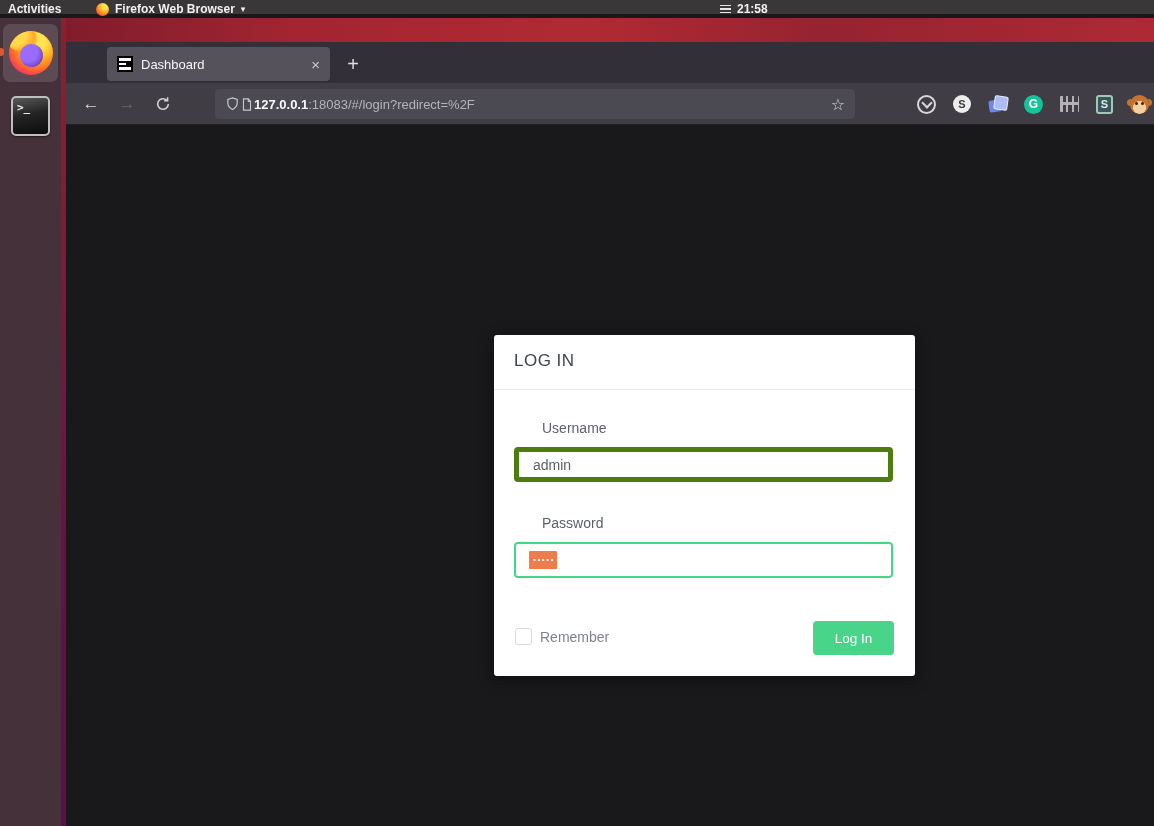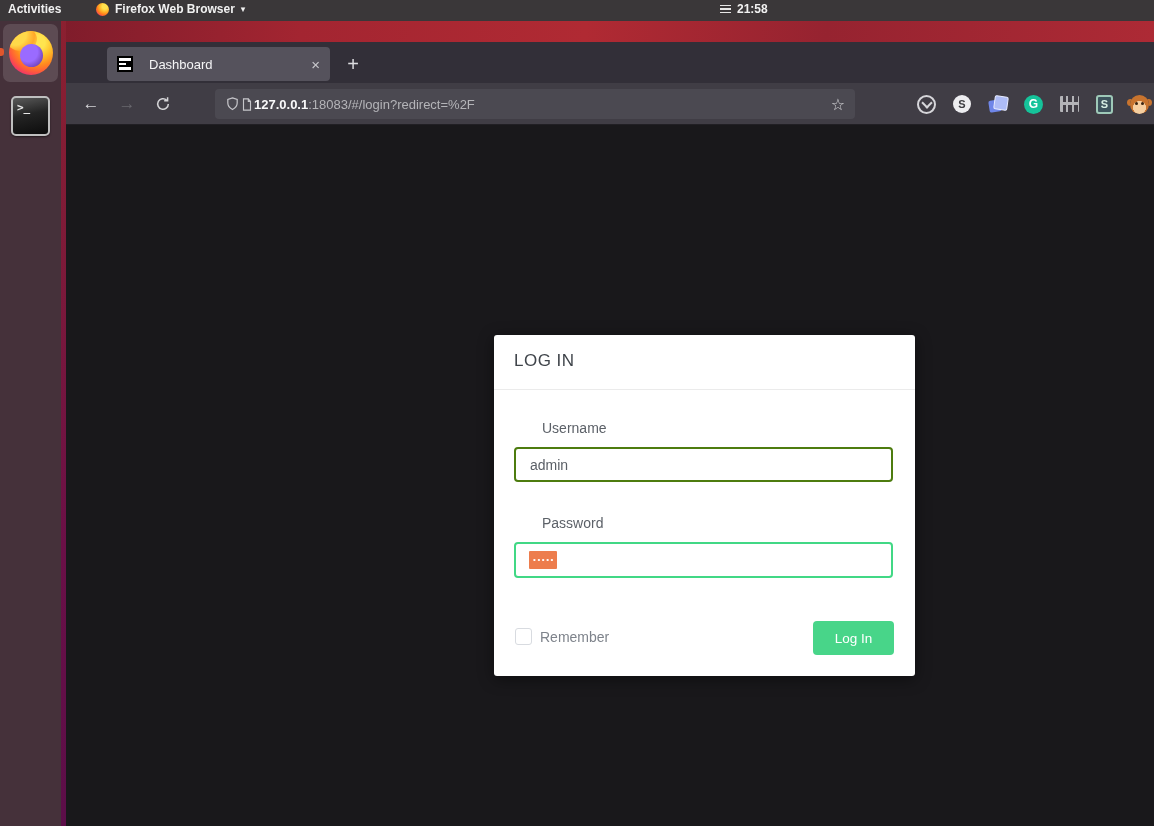--- a/index.html
+++ b/index.html
@@ -1,21 +1,21 @@
 <!DOCTYPE html>
 <html><head>
 <meta charset="utf-8">
 <style>
   * { margin:0; padding:0; box-sizing:border-box; }
   html,body { background:#000; }
   body { font-family:"Liberation Sans","DejaVu Sans",sans-serif; }
   .screen { position:relative; width:1154px; height:826px; overflow:hidden; background:#19181b; }
 
   
-  .topbar { position:absolute; left:0; top:0; width:1154px; height:21px; background:#3a3739; color:#f1f1f1; font-size:12px; font-weight:bold; z-index:30; }
+  .topbar { position:absolute; left:0; top:0; width:1154px; height:14px; background:#3a3739; color:#f1f1f1; font-size:12px; font-weight:bold; z-index:30; }
   .tb-activities { position:absolute; left:8px; top:0; line-height:18px; cursor:default; }
   .tb-app { position:absolute; left:96px; top:0; height:18px; display:flex; align-items:center; gap:6px; }
   .ff-mini { width:13px; height:13px; border-radius:50%;
     background:radial-gradient(circle at 68% 28%, #ffe14d 0 20%, #ffb226 42%, #ff7a1c 62%, #f4366d 85%, #b5007f 100%); }
   .tb-arrow { font-size:9px; line-height:18px; }
   .tb-clock { position:absolute; left:720px; top:0; height:18px; display:flex; align-items:center; gap:6px; }
   .cal-icon { display:flex; flex-direction:column; gap:2px; }
   .cal-icon i { display:block; width:11px; height:1.6px; background:#e6e6e6; }
 
   
@@ -37,21 +37,21 @@
   .run-dot { position:absolute; left:0; top:30px; width:4px; height:8px; background:#e0562c; border-radius:0 3px 3px 0; }
   .dock-term { position:absolute; left:11px; top:78px; width:39px; height:40px; border-radius:5px;
     border:2px solid #bfbfbf; background:linear-gradient(168deg,#5a5a5a 0%,#242424 45%,#0c0c0c 100%);
     color:#e9e9e9; font-size:11px; font-weight:bold; font-family:"DejaVu Sans Mono",monospace;
     padding:3px 0 0 4px; cursor:pointer; box-shadow:0 1px 2px rgba(0,0,0,.5); }
 
   
   .window { position:absolute; left:66px; top:42px; width:1088px; height:784px; }
   .tabbar { position:absolute; left:0; top:0; width:100%; height:41px; background:#322f38; }
   .tab { position:absolute; left:41px; top:5px; width:223px; height:34px; background:#55525c; border-radius:4px;
-    display:flex; align-items:center; padding:0 10px; gap:16px; cursor:pointer; }
+    display:flex; align-items:center; padding:0 10px; gap:8px; cursor:pointer; }
   .favicon { width:16px; height:16px; background:#000; display:flex; flex-direction:column; justify-content:center; gap:2px; padding:0 2px; flex:none; }
   .favicon i { display:block; height:2.4px; background:#fff; width:100%; }
   .favicon i.short { width:55%; }
   .tab-title { color:#f5f5f6; font-size:13px; flex:1; white-space:nowrap; overflow:hidden; }
   .tab-close { color:#c9c9cd; font-size:15px; line-height:15px; cursor:pointer; }
   .newtab { position:absolute; left:272px; top:7px; width:30px; height:30px; color:#dcdcdf; font-size:20px; font-weight:300;
     display:flex; align-items:center; justify-content:center; border-radius:4px; cursor:pointer; }
 
   .navbar { position:absolute; left:0; top:41px; width:100%; height:42px; background:#403d45; border-bottom:1px solid #211f24; }
   .nav-btn { position:absolute; top:6px; width:30px; height:30px; display:flex; align-items:center; justify-content:center;
@@ -85,21 +85,21 @@
 
   
   .content { position:absolute; left:0; top:83px; width:100%; height:701px; background:#19181b; }
   .login-card { position:absolute; left:428px; top:210px; width:421px; height:341px; background:#ffffff; border-radius:3px;
     box-shadow:0 3px 16px rgba(0,0,0,.45); }
   .card-title { position:absolute; left:20px; top:16px; font-size:17px; color:#3f444a; letter-spacing:.5px; }
   .card-divider { position:absolute; left:0; top:54px; width:100%; height:1px; background:#ebebeb; }
   .field-label { position:absolute; left:20px; font-size:14px; color:#5c6168;margin-left:28px; }
   .lbl-user { top:85px; }
   .lbl-pass { top:180px; }
-  .txt-input { position:absolute; left:20px; width:379px; height:35px; border:2px solid #4d7c0f; border-radius:4px;
+  .txt-input { position:absolute; left:20px; width:379px; height:35px; border:5px solid #4d7c0f; border-radius:4px;
     background:#fff; font-size:14px; color:#5a5f66; padding:0 14px; outline:none; font-family:inherit; }
   .inp-user { top:112px; }
   .inp-pass { top:207px; height:36px; border:2px solid #41d885; display:flex; align-items:center; padding-left:13px; cursor:text; }
   .pass-selection { background:#ed7d4d; color:#fff; font-size:8px; letter-spacing:1.6px; line-height:8px; padding:5px 2px 5px 4px; border-radius:1px; }
   .checkbox { position:absolute; left:21px; top:293px; width:17px; height:17px; border:1px solid #d8dbe0; border-radius:3px; background:#fff; cursor:pointer; }
   .remember-label { position:absolute; left:46px; top:294px; font-size:14px; color:#7e838b; cursor:pointer; }
   .login-btn { position:absolute; left:319px; top:286px; width:81px; height:34px; background:#48d589; border:none; border-radius:4px;
     color:#fff; font-size:13.5px; font-family:inherit; cursor:pointer; }
 
   svg { display:block; }

